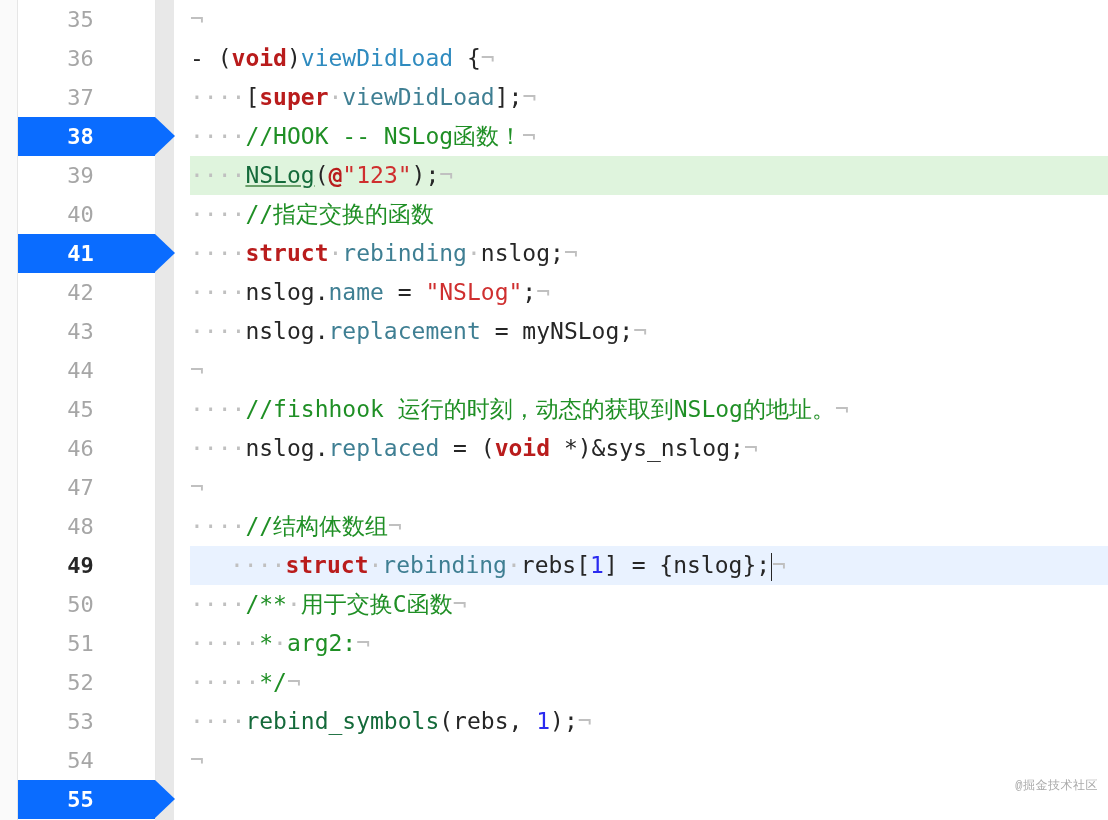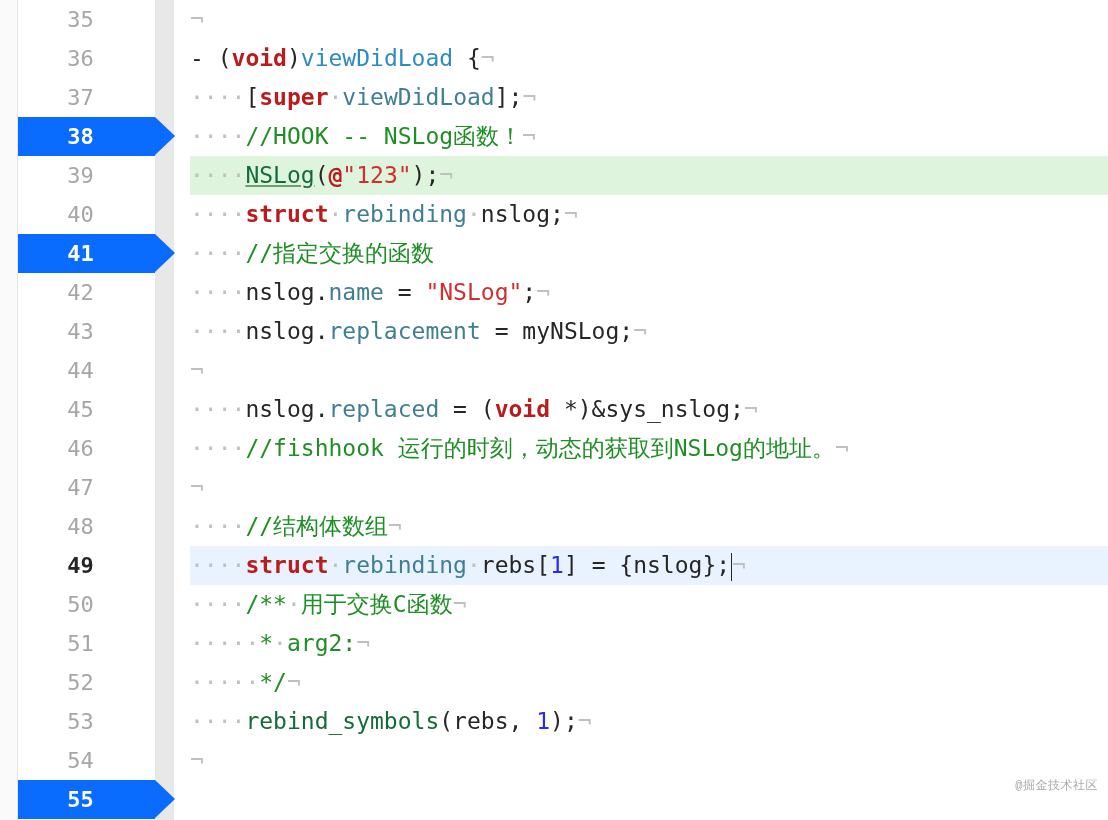--- a/index.html
+++ b/index.html
@@ -64,21 +64,21 @@
     flex: 1;
     padding-left: 16px;
     position: relative;
   }
   .code-line {
     height: 39px;
     white-space: pre;
     position: relative;
   }
   .code-line.highlight-green { background: #dff4dd; }
-  .code-line.highlight-blue  { background: #e9f2ff; }
+  .code-line.highlight-blue  { background: #e9f2ff; padding-left: 40px; }
   .nl { color: #c0c0c0; }
   .dot { color: #c0c0c0; }
   .kw { color: #b91c1c; font-weight: 700; }
   .fn { color: #2f8bbf; }
   .id { color: #3f7f93; }
   .method { color: #146a3a; }
   .str { color: #cf2f2f; }
   .num { color: #2a2af0; }
   .cmt { color: #1f8f25; }
   .txt { color: #262626; }
@@ -129,27 +129,27 @@
       <div class="gutter-line">54</div>
       <div class="gutter-line bp">55</div>
     </div>
   <div class="fold-bar"></div>
   <div class="code" id="code">
       <div class="code-line"><span class="nl">¬</span></div>
       <div class="code-line"><span class="txt">- (</span><span class="kw">void</span><span class="txt">)</span><span class="fn">viewDidLoad</span><span class="txt"> {</span><span class="nl">¬</span></div>
       <div class="code-line"><span class="dot">····</span><span class="txt">[</span><span class="kw">super</span><span class="dot">·</span><span class="id">viewDidLoad</span><span class="txt">];</span><span class="nl">¬</span></div>
       <div class="code-line"><span class="dot">····</span><span class="cmt">//HOOK -- NSLog函数！</span><span class="nl">¬</span></div>
       <div class="code-line highlight-green"><span class="dot">····</span><span class="method underline">NSLog</span><span class="txt">(</span><span class="kw">@</span><span class="str">"123"</span><span class="txt">);</span><span class="nl">¬</span></div>
+      <div class="code-line"><span class="dot">····</span><span class="cmt">//指定交换的函数</span></div>
       <div class="code-line"><span class="dot">····</span><span class="kw">struct</span><span class="dot">·</span><span class="id">rebinding</span><span class="dot">·</span><span class="txt">nslog;</span><span class="nl">¬</span></div>
-      <div class="code-line"><span class="dot">····</span><span class="cmt">//指定交换的函数</span></div>
       <div class="code-line"><span class="dot">····</span><span class="txt">nslog.</span><span class="id">name</span><span class="txt"> = </span><span class="str">"NSLog"</span><span class="txt">;</span><span class="nl">¬</span></div>
       <div class="code-line"><span class="dot">····</span><span class="txt">nslog.</span><span class="id">replacement</span><span class="txt"> = myNSLog;</span><span class="nl">¬</span></div>
       <div class="code-line"><span class="nl">¬</span></div>
+      <div class="code-line"><span class="dot">····</span><span class="cmt">//fishhook 运行的时刻，动态的获取到NSLog的地址。</span><span class="nl">¬</span></div>
       <div class="code-line"><span class="dot">····</span><span class="txt">nslog.</span><span class="id">replaced</span><span class="txt"> = (</span><span class="kw">void</span><span class="txt"> *)&amp;sys_nslog;</span><span class="nl">¬</span></div>
-      <div class="code-line"><span class="dot">····</span><span class="cmt">//fishhook 运行的时刻，动态的获取到NSLog的地址。</span><span class="nl">¬</span></div>
       <div class="code-line"><span class="nl">¬</span></div>
       <div class="code-line"><span class="dot">····</span><span class="cmt">//结构体数组</span><span class="nl">¬</span></div>
       <div class="code-line highlight-blue"><span class="dot">····</span><span class="kw">struct</span><span class="dot">·</span><span class="id">rebinding</span><span class="dot">·</span><span class="txt">rebs[</span><span class="num">1</span><span class="txt">] = {nslog};</span><span class="cursor"></span><span class="nl">¬</span></div>
       <div class="code-line"><span class="dot">····</span><span class="cmt">/**</span><span class="dot">·</span><span class="cmt">用于交换C函数</span><span class="nl">¬</span></div>
       <div class="code-line"><span class="dot">·····</span><span class="cmt">*</span><span class="dot">·</span><span class="cmt">arg2:</span><span class="nl">¬</span></div>
       <div class="code-line"><span class="dot">·····</span><span class="cmt">*/</span><span class="nl">¬</span></div>
       <div class="code-line"><span class="dot">····</span><span class="method">rebind_symbols</span><span class="txt">(rebs, </span><span class="num">1</span><span class="txt">);</span><span class="nl">¬</span></div>
       <div class="code-line"><span class="nl">¬</span></div>
     </div>
 </div>

